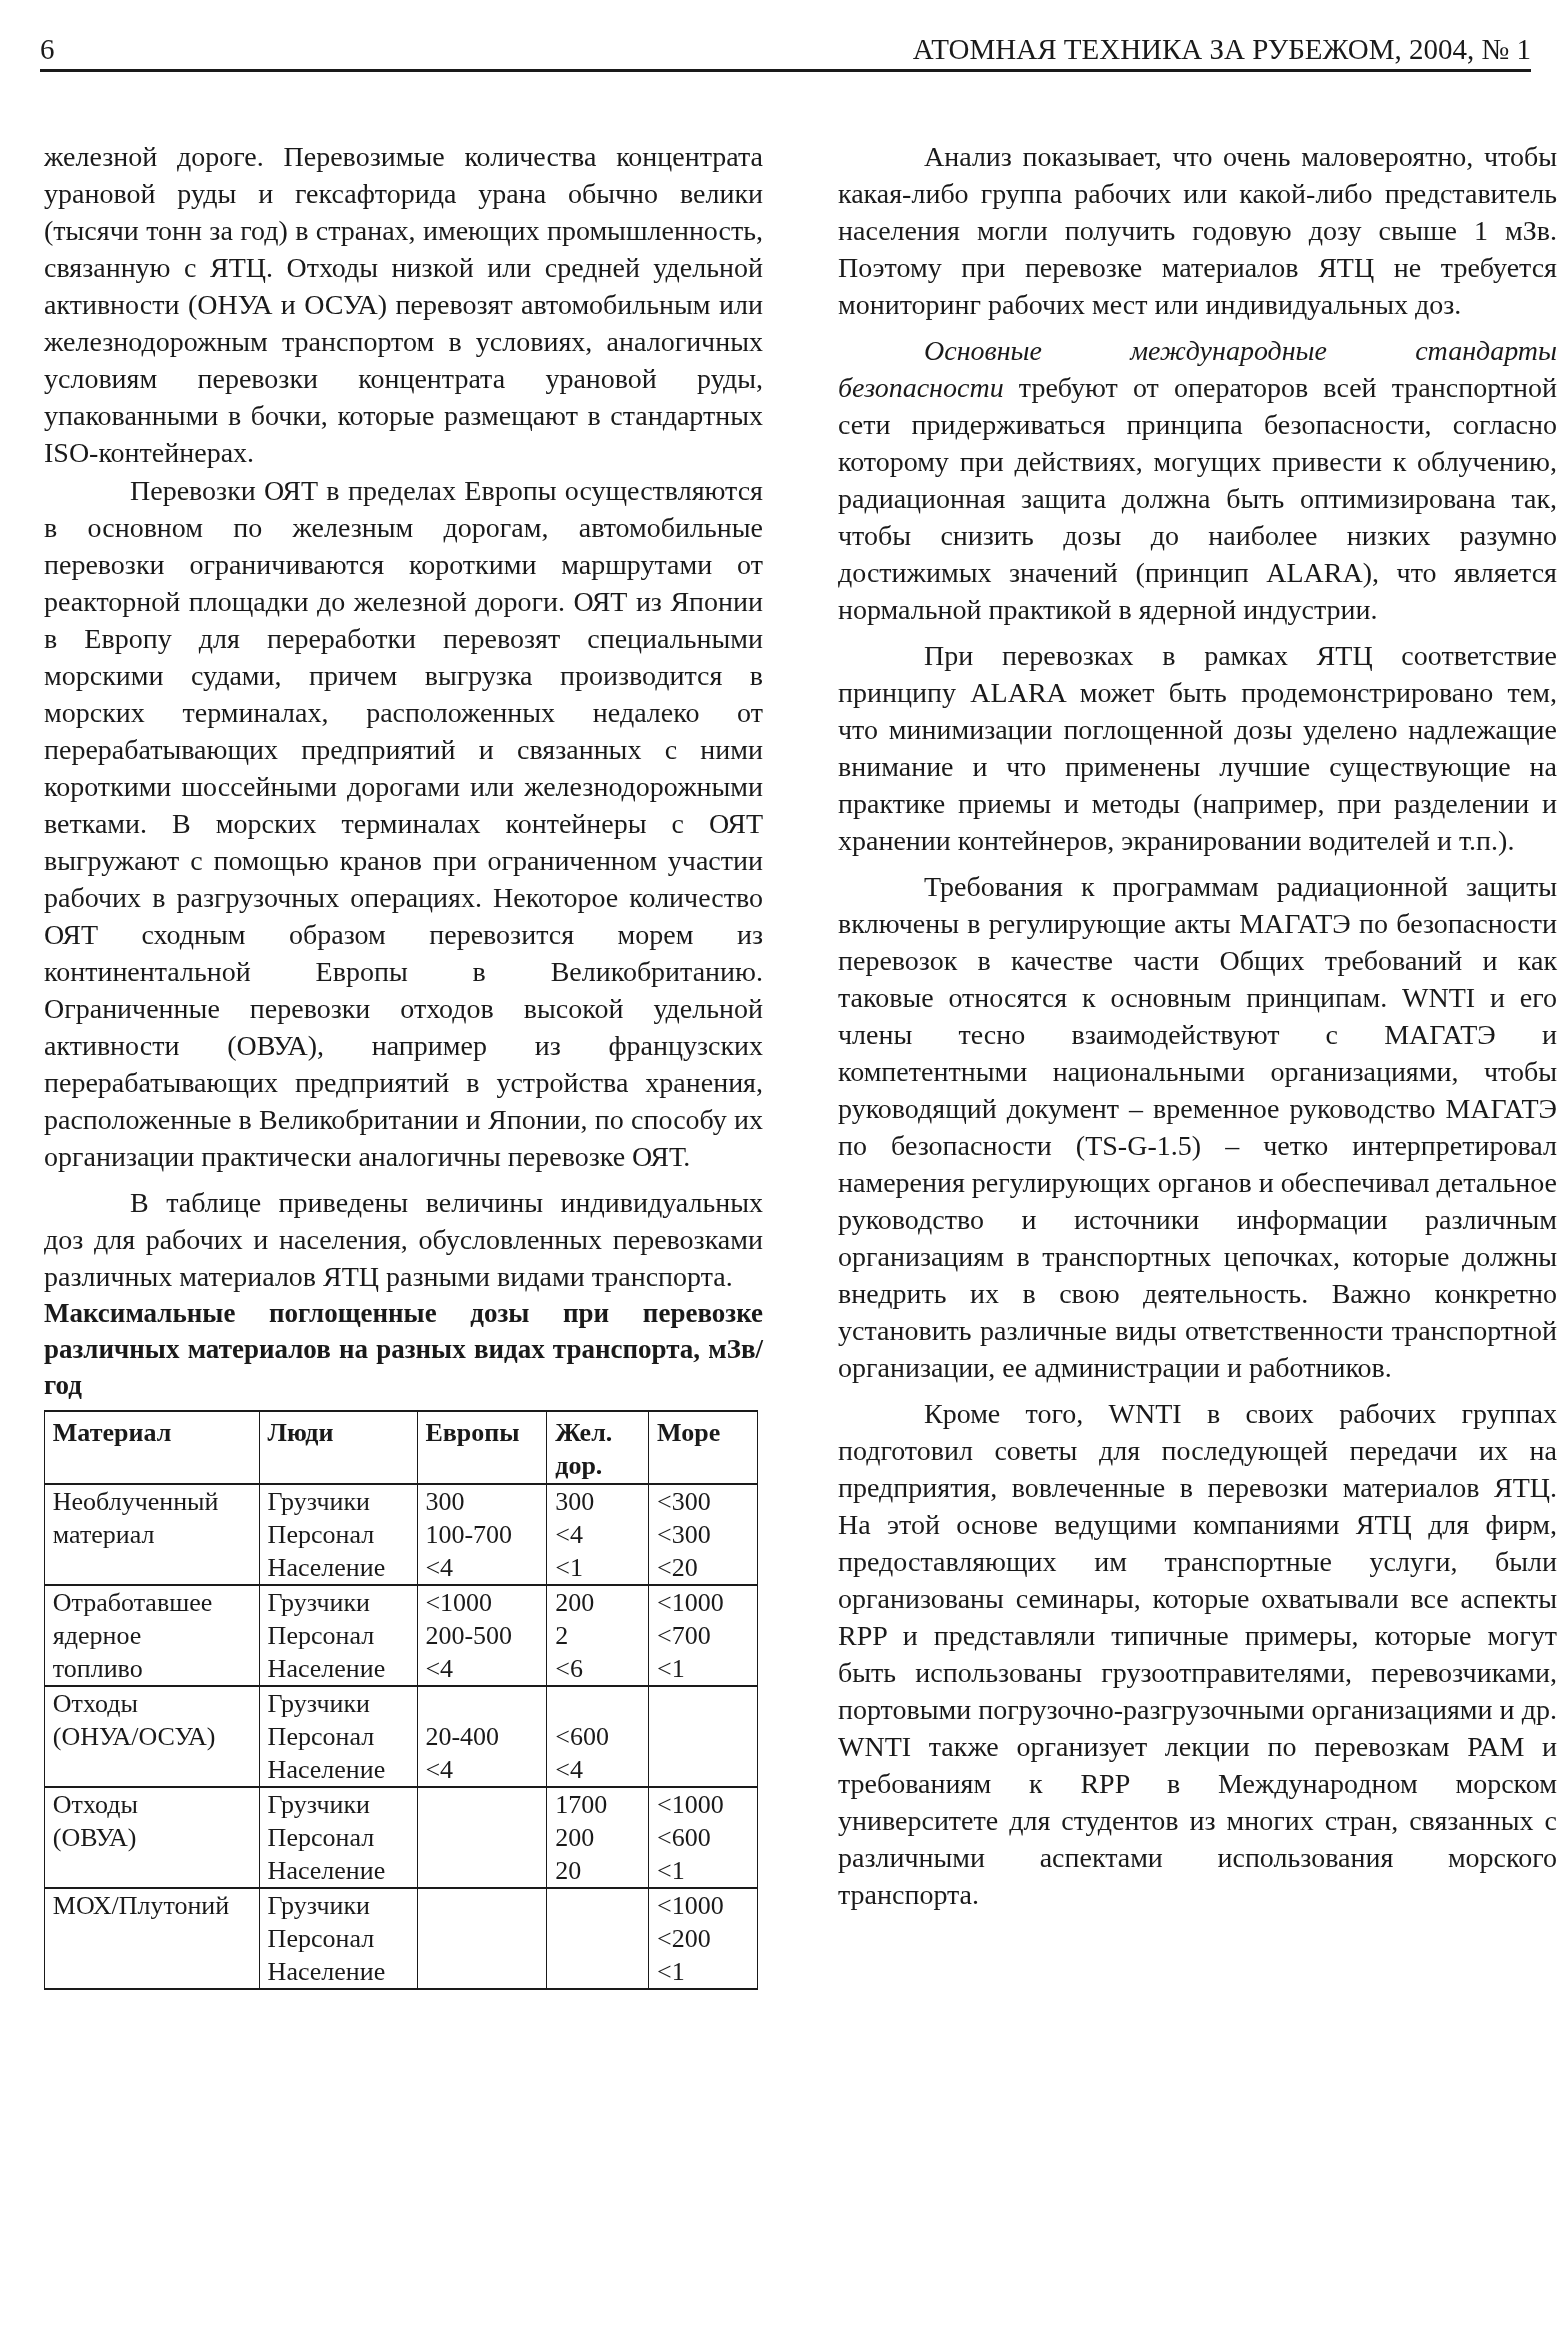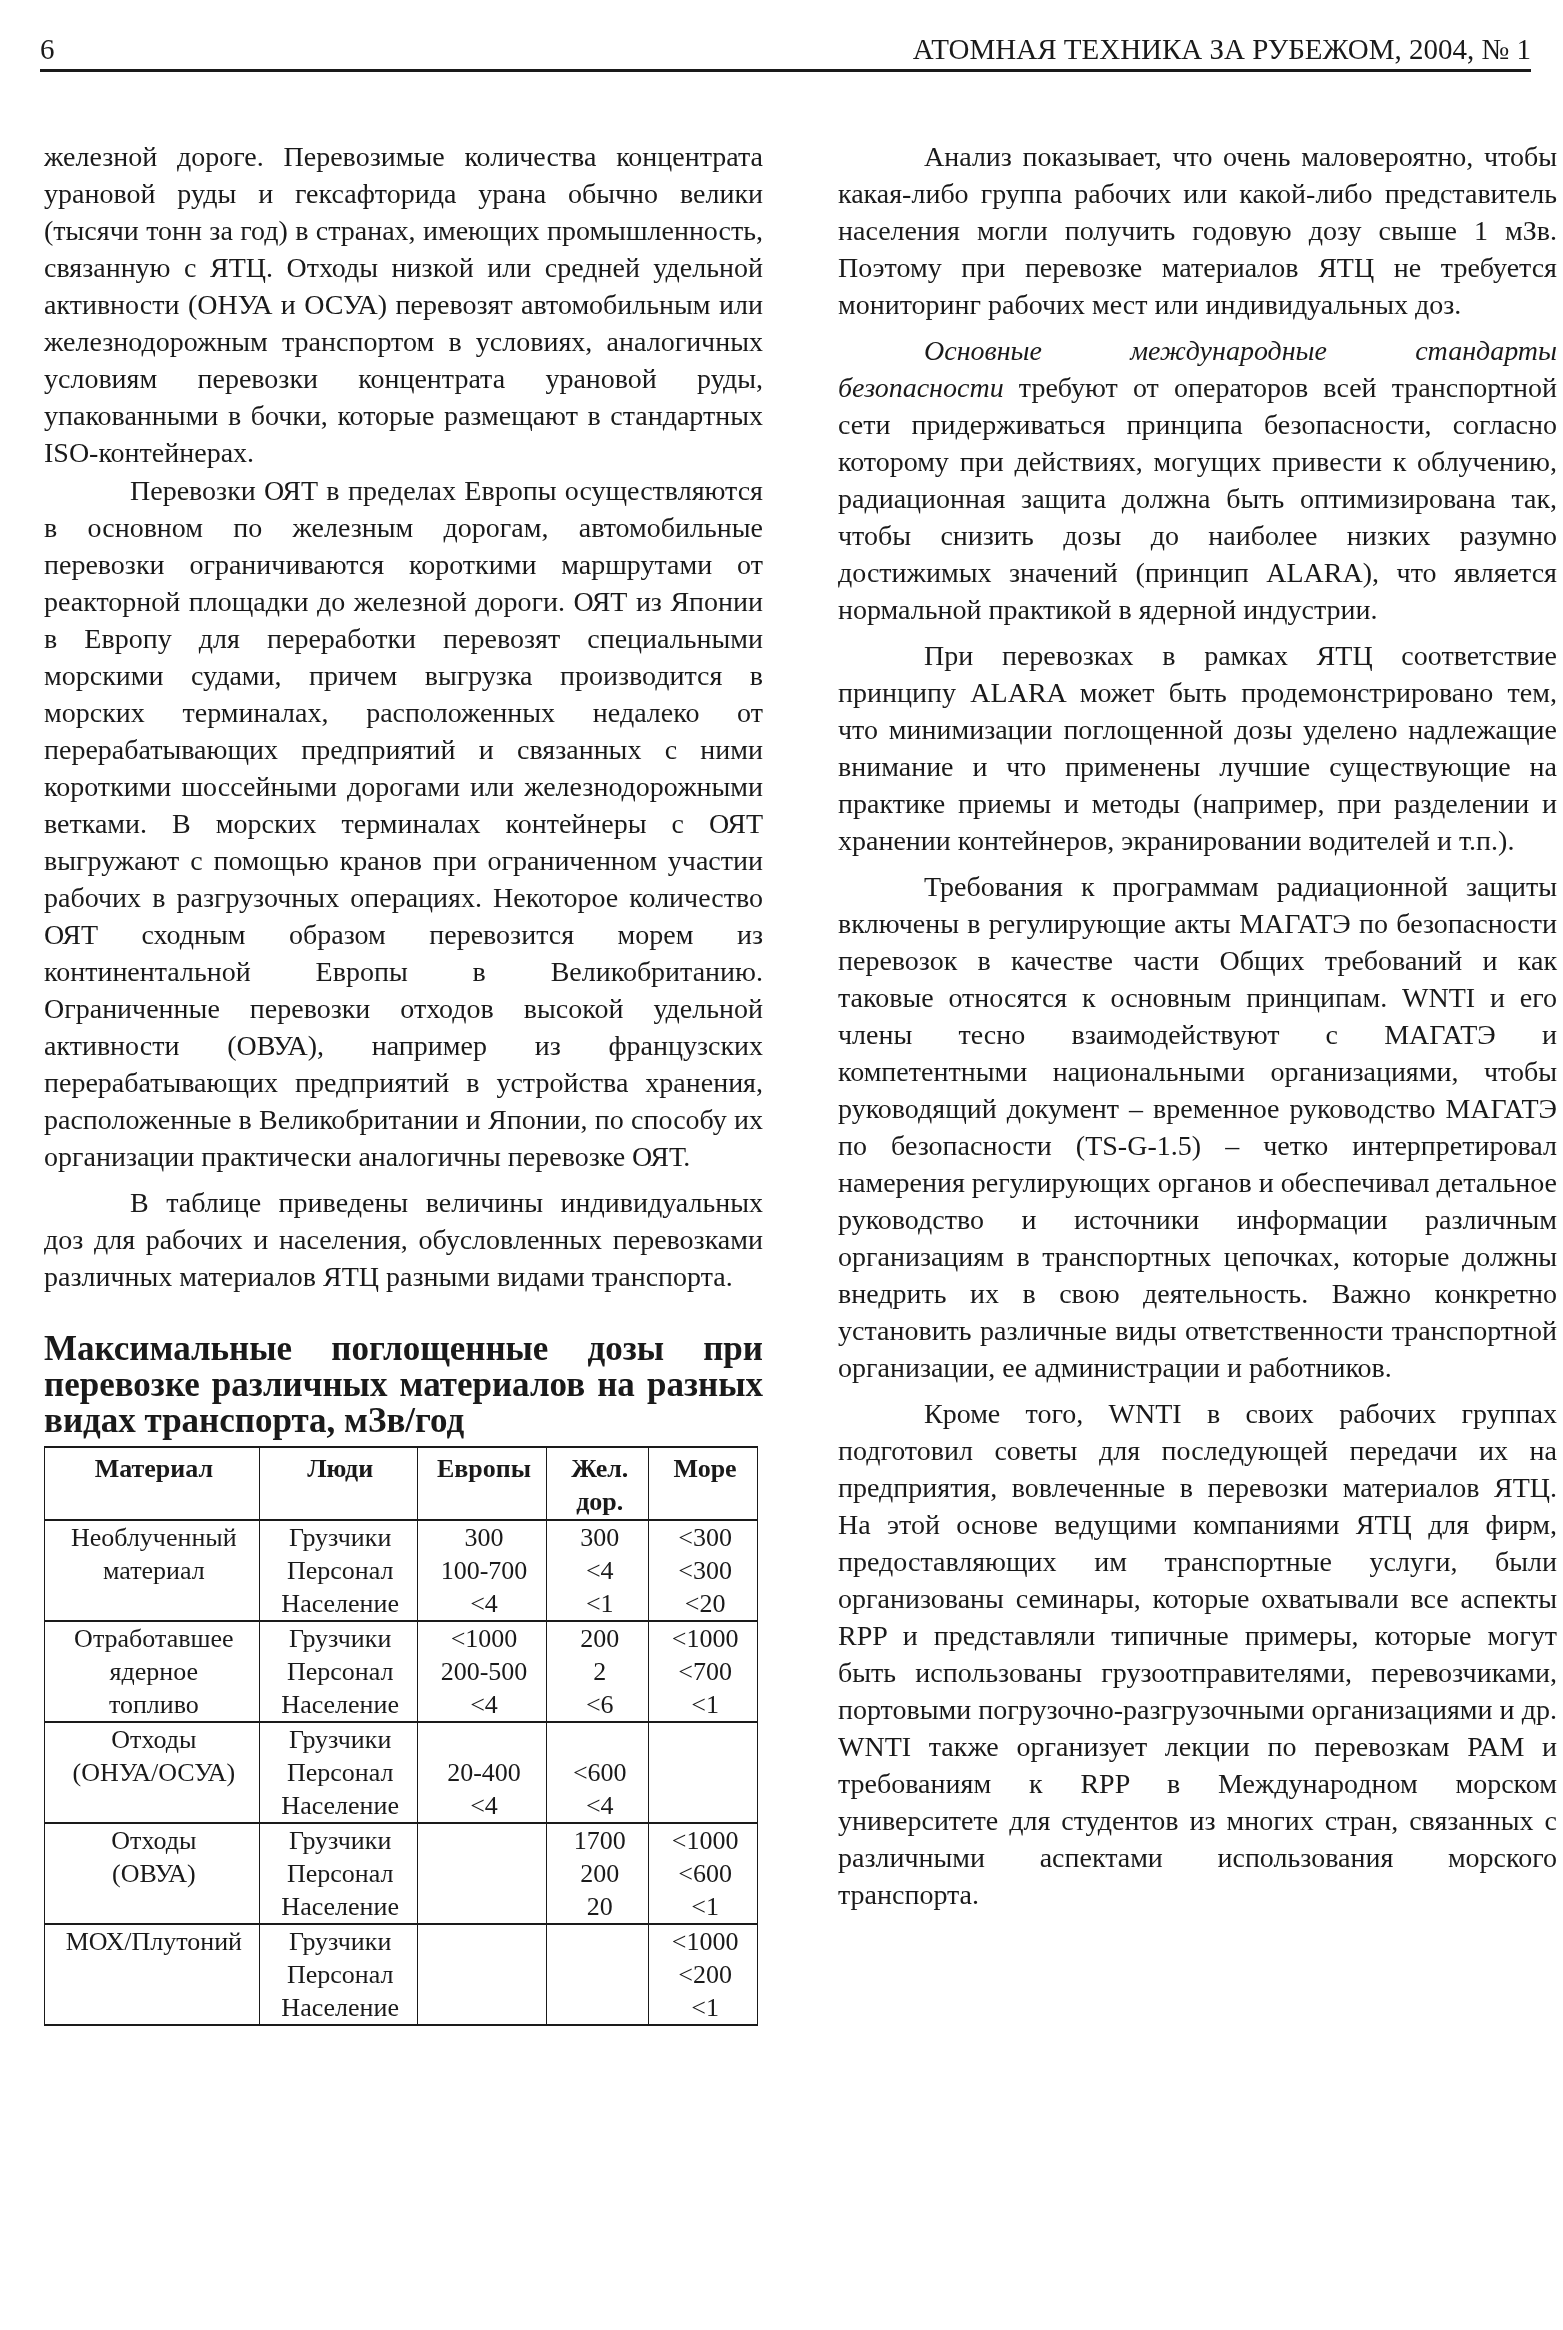--- a/index.html
+++ b/index.html
@@ -25,31 +25,30 @@
     hyphens: manual;
   }
   .col-left { left: 44px; }
   .col-right { left: 838px; }
   .col p { text-indent: 0; }
   .col p.indent { text-indent: 86px; }
   .col p + p { margin-top: 1.3px; }
   .col p.indent-gap { text-indent: 86px; margin-top: 9px; }
   em.it { font-style: italic; }
   .table-caption {
-    margin-top: 36px;
-    font-weight: bold; font-size: 35px; line-height: 36px;
+    font-weight: bold; font-size: 27px; line-height: 36px;
     text-align: justify;
   }
   table.doses {
     margin-top: 6.5px; width: 714px; border-collapse: collapse;
     font-size: 26px; line-height: 33px;
   }
   table.doses th, table.doses td {
     border-left: 1.3px solid #1a1a1a; border-right: 1.3px solid #1a1a1a;
-    vertical-align: top; text-align: center; padding: 0 3.9px 0 7.8px;
+    vertical-align: top; text-align: left; padding: 0 3.9px 0 7.8px;
   }
   table.doses th {
     font-weight: bold; border-top: 2.6px solid #1a1a1a; border-bottom: 2.6px solid #1a1a1a;
     padding-top: 3.9px; padding-bottom: 1.3px;
   }
   table.doses tr.group-end td { border-bottom: 2px solid #1a1a1a; }
   table.doses col.c-material { width: 215px; }
   table.doses col.c-people { width: 158px; }
   table.doses col.c-road { width: 130px; }
   table.doses col.c-rail { width: 102px; }

